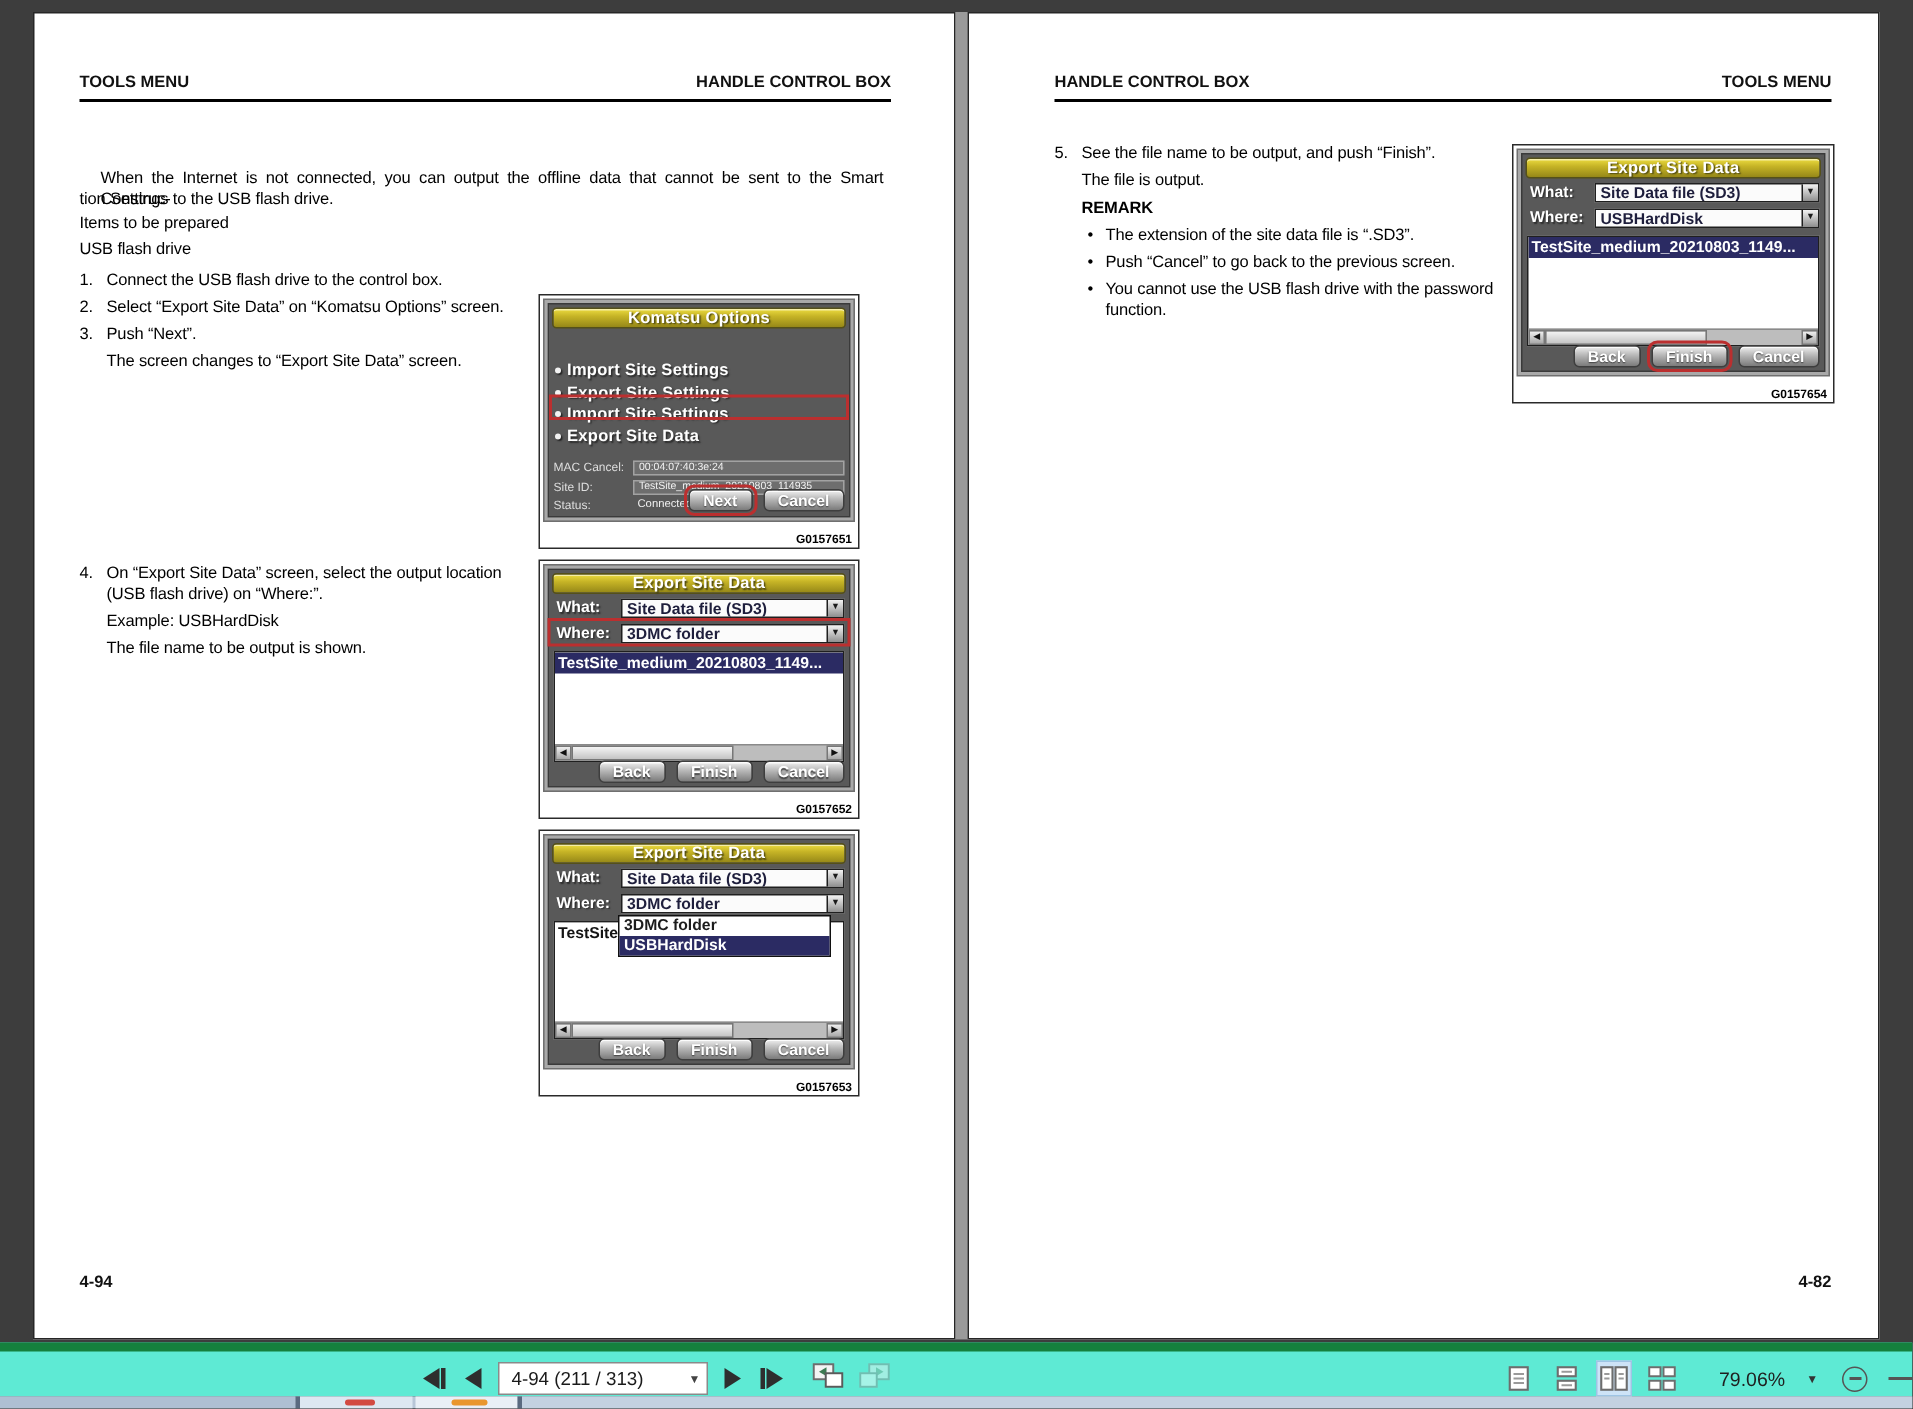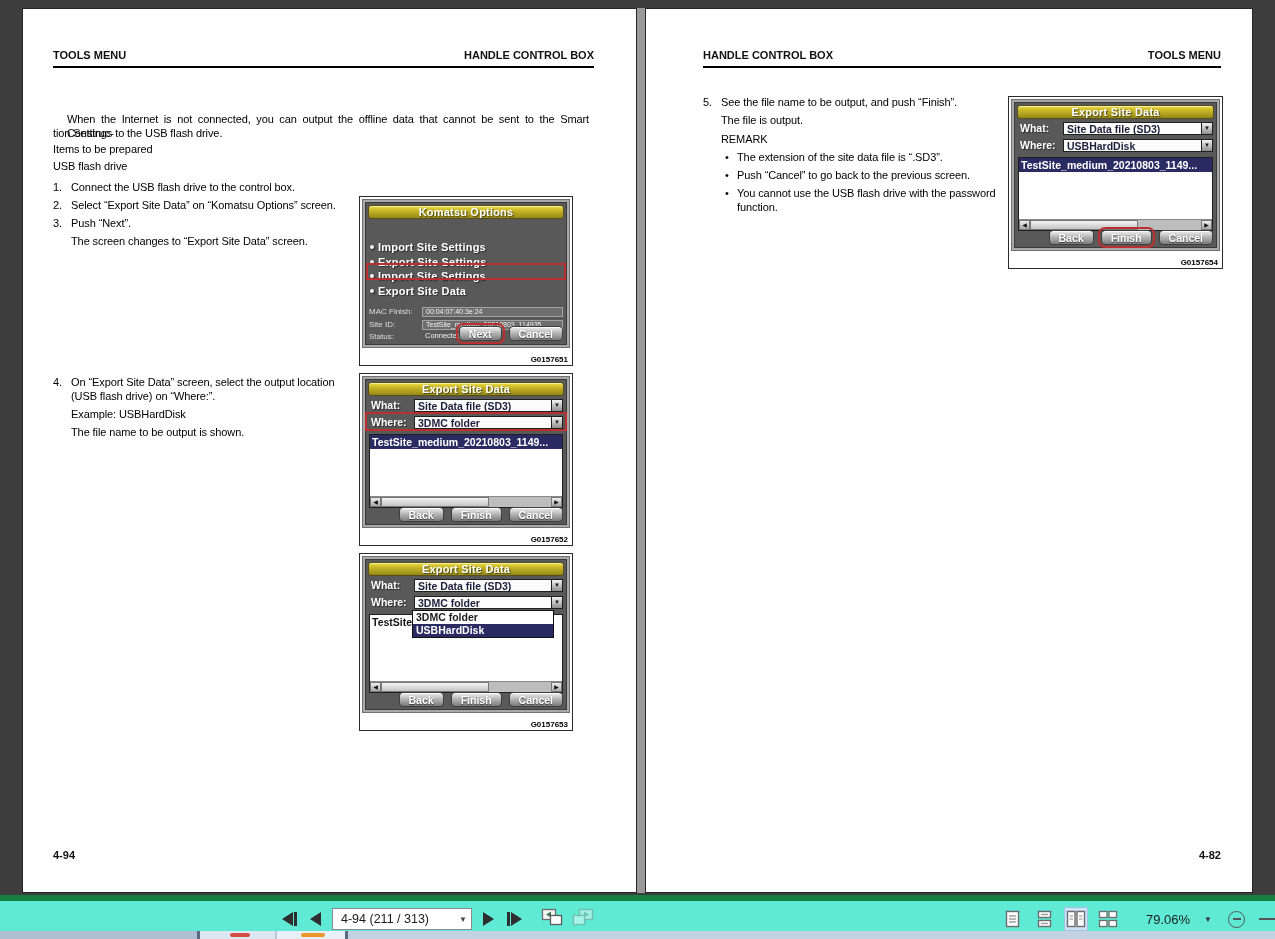--- a/index.html
+++ b/index.html
@@ -159,21 +159,21 @@
       <div class="dlg-title">Komatsu Options</div>
       <div class="kmenu">
         <div class="kitem"><span class="kdot"></span><span>Import Site Settings</span></div>
         <div class="kitem"><span class="kdot"></span><span>Export Site Settings</span></div>
         <div class="kitem"><span class="kdot"></span><span>Import Site Settings</span></div>
         <div class="kitem"><span class="kdot"></span><span>Export Site Data</span></div>
       </div>
       <div class="red-rect" style="left:1px; right:1px; top:61px; height:17px;"></div>
       <div style="margin-top:8px;">
         <div class="krow">
-          <span class="krow-label">MAC Finish:</span>
+          <span class="krow-label">MAC Cancel:</span>
           <span class="krow-val">00:04:07:40:3e:24</span>
         </div>
         <div class="krow">
           <span class="krow-label">Site ID:</span>
           <span class="krow-val">TestSite_medium_20210803_114935</span>
         </div>
         <div class="krow">
           <span class="krow-label">Status:</span>
           <span class="krow-val noborder">Connected to server!</span>
         </div>
@@ -267,21 +267,21 @@
 <div class="page page-right">
   <div class="pg-header" style="left:57px;">HANDLE CONTROL BOX</div>
   <div class="pg-header" style="right:31px;">TOOLS MENU</div>
   <div class="pg-rule" style="left:57px; right:31px;"></div>
 
   <div class="steps body-txt" style="left:57px; top:87px; width:295px;">
     <div class="step">
       <span class="step-num">5.</span>
       <span>See the file name to be output, and push “Finish”.</span>
       <div class="step-sub">The file is output.</div>
-      <div class="step-sub" style="font-weight:normal; margin-top:5px;">REMARK</div>
+      <div class="step-sub" style="font-weight:bold; margin-top:5px;">REMARK</div>
       <div class="bullets" style="margin-top:5px;">
         <div class="b-item"><span class="b-dot">•</span><span>The extension of the site data file is “.SD3”.</span></div>
         <div class="b-item"><span class="b-dot">•</span><span>Push “Cancel” to go back to the previous screen.</span></div>
         <div class="b-item"><span class="b-dot">•</span><span>You cannot use the USB flash drive with the password function.</span></div>
       </div>
     </div>
   </div>
 
   <div class="fig" style="left:362px; top:87px; width:215px; height:173px;">
     <div class="dlg" style="height:150px;">

